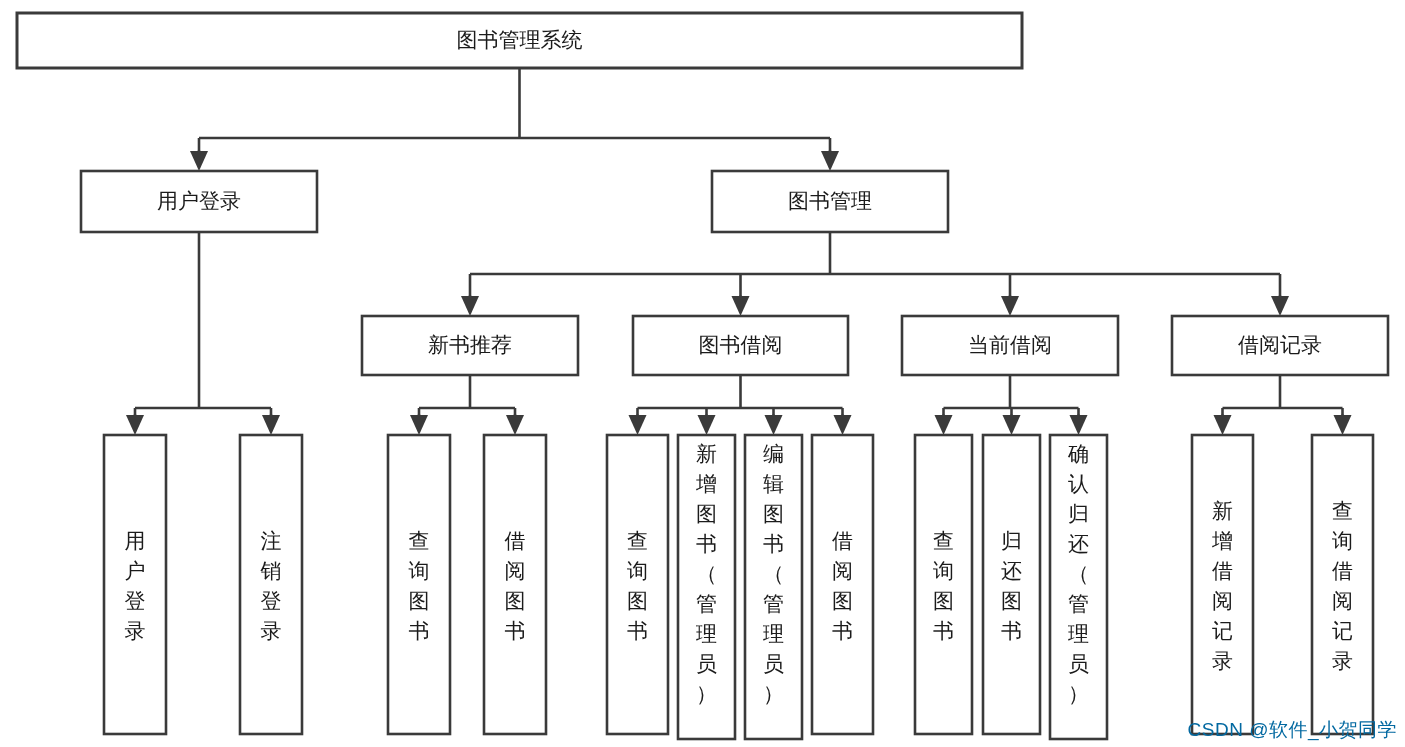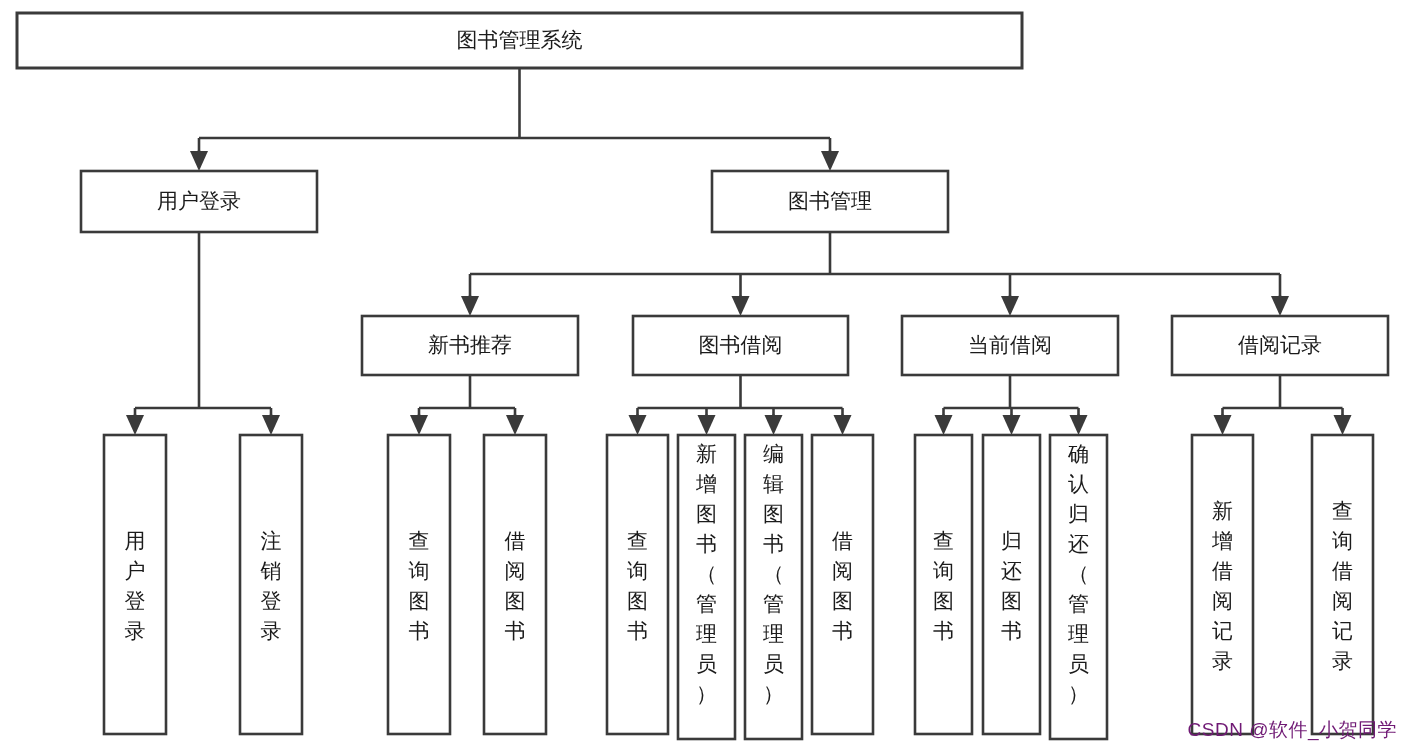--- a/index.html
+++ b/index.html
@@ -60,21 +60,21 @@
     font-size: 21px;
     fill: #1b1b1b;
     text-anchor: middle;
   }
   .watermark-text {
     position: absolute;
     right: 8px;
     bottom: 4px;
     font-family: "Liberation Sans", "DejaVu Sans", sans-serif;
     font-size: 19px;
-    color: #701a75;
+    color: #0369a1;
     white-space: nowrap;
     letter-spacing: 0.5px;
     pointer-events: none;
   }
 </style>
 </head>
 <body>
 
 <div id="diagram-root">
 

